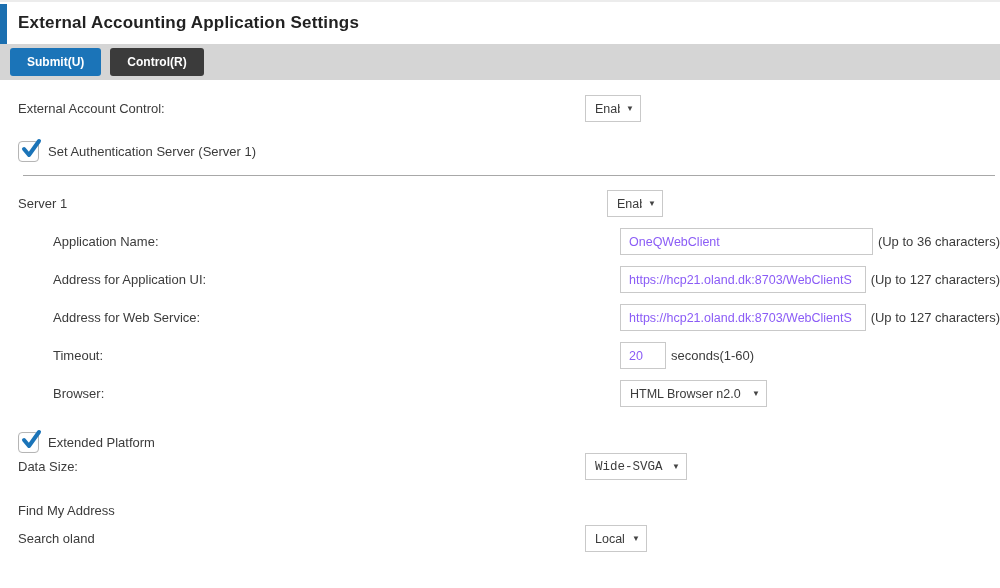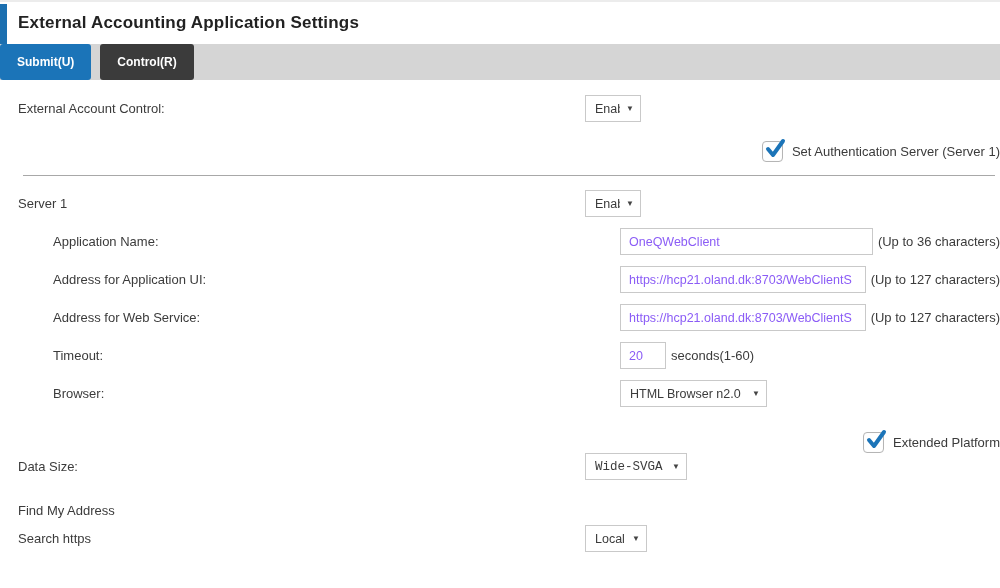--- a/index.html
+++ b/index.html
@@ -7,36 +7,36 @@
     font-family:"Liberation Sans","DejaVu Sans",sans-serif; color:#3b3b3b; }
 
   
   .page-header { position:relative; height:44px; border-top:2px solid #ececec;
     background:#fff; display:flex; align-items:center; }
   .accent-bar { position:absolute; left:0; top:2px; bottom:0; width:7px; background:#1b6fb0; }
   .page-title { margin-left:18px; font-size:17px; font-weight:bold; color:#222;
     letter-spacing:0.2px; }
 
   
-  .toolbar { height:36px; background:#d5d5d5; display:flex; }
+  .toolbar { height:36px; background:#d5d5d5; display:flex; align-items:center; padding-left:10px; }
   .btn { border:none; border-radius:3px; color:#fff; font-weight:bold; font-size:12px;
     padding:7px 17px; margin-right:9px; cursor:pointer;
     font-family:"Liberation Sans","DejaVu Sans",sans-serif; }
   .btn-primary { background:#1b74b8; }
   .btn-dark { background:#3b3b3b; }
 
   
   .content { padding-left:18px; }
   .row { display:flex; align-items:center; }
   .row .label { width:567px; font-size:13px; color:#3b3b3b; flex:0 0 567px; }
 
   .r-eac        { margin-top:15px; }
   .r-authchk    { margin-top:19px; }
   .divider      { border:none; border-top:1px solid #a8a8a8; margin:13px 5px 0 5px; }
-  .r-server1    { margin-top:14px; }
+  .r-server1    { margin-top:14px;gap:22px; }
   .r-gap        { margin-top:11px;margin-left:35px; }
   .r-extplat    { margin-top:25px; }
   .r-datasize   { }
   .r-findmy     { margin-top:23px; }
   .r-searchfrom { margin-top:7px; }
 
   
   .select-wrap { position:relative; display:inline-block; }
   select { appearance:none; -webkit-appearance:none; -moz-appearance:none;
     border:1px solid #c9c9c9; background:#fff; color:#3b3b3b; font-size:12.5px;
@@ -49,21 +49,21 @@
   .select-wrap .arrow { position:absolute; right:7px; top:50%; transform:translateY(-54%);
     font-size:8px; color:#444; pointer-events:none; }
 
   input[type=text] { border:1px solid #c9c9c9; background:#fff; color:#8b5cf6;
     font-size:12.5px; padding:5px 8px; height:27px; width:255px;
     font-family:"Liberation Sans","DejaVu Sans",sans-serif; }
   input.timeout { width:46px; }
   .hint { font-size:13px; color:#3b3b3b; margin-left:5px; white-space:nowrap; }
 
   
-  .checkrow { display:flex; align-items:center;justify-content:flex-end; }
+  .checkrow { display:flex; align-items:center; }
   .checkbox { position:relative; width:21px; height:21px; background:#fff;
     border:1px solid #b5b5b5; border-radius:4px; cursor:pointer; flex:0 0 21px;
     box-shadow:inset 0 0 1px rgba(0,0,0,0.08); }
   .checkbox svg { position:absolute; left:2px; top:-4px; overflow:visible; }
   .checklabel { margin-left:9px; font-size:13px; color:#3b3b3b; }
 </style>
 </head>
 <body>
 
 <div class="page-header">
@@ -160,21 +160,21 @@
       </select>
       <span class="arrow">▼</span>
     </span>
   </div>
 
   <div class="row r-findmy">
     <div class="label">Find My Address</div>
   </div>
 
   <div class="row r-searchfrom">
-    <div class="label">Search https</div>
+    <div class="label">Search oland</div>
     <span class="select-wrap">
       <select class="sel-loc">
         <option>Local</option>
       </select>
       <span class="arrow">▼</span>
     </span>
   </div>
 
 </div>
 

